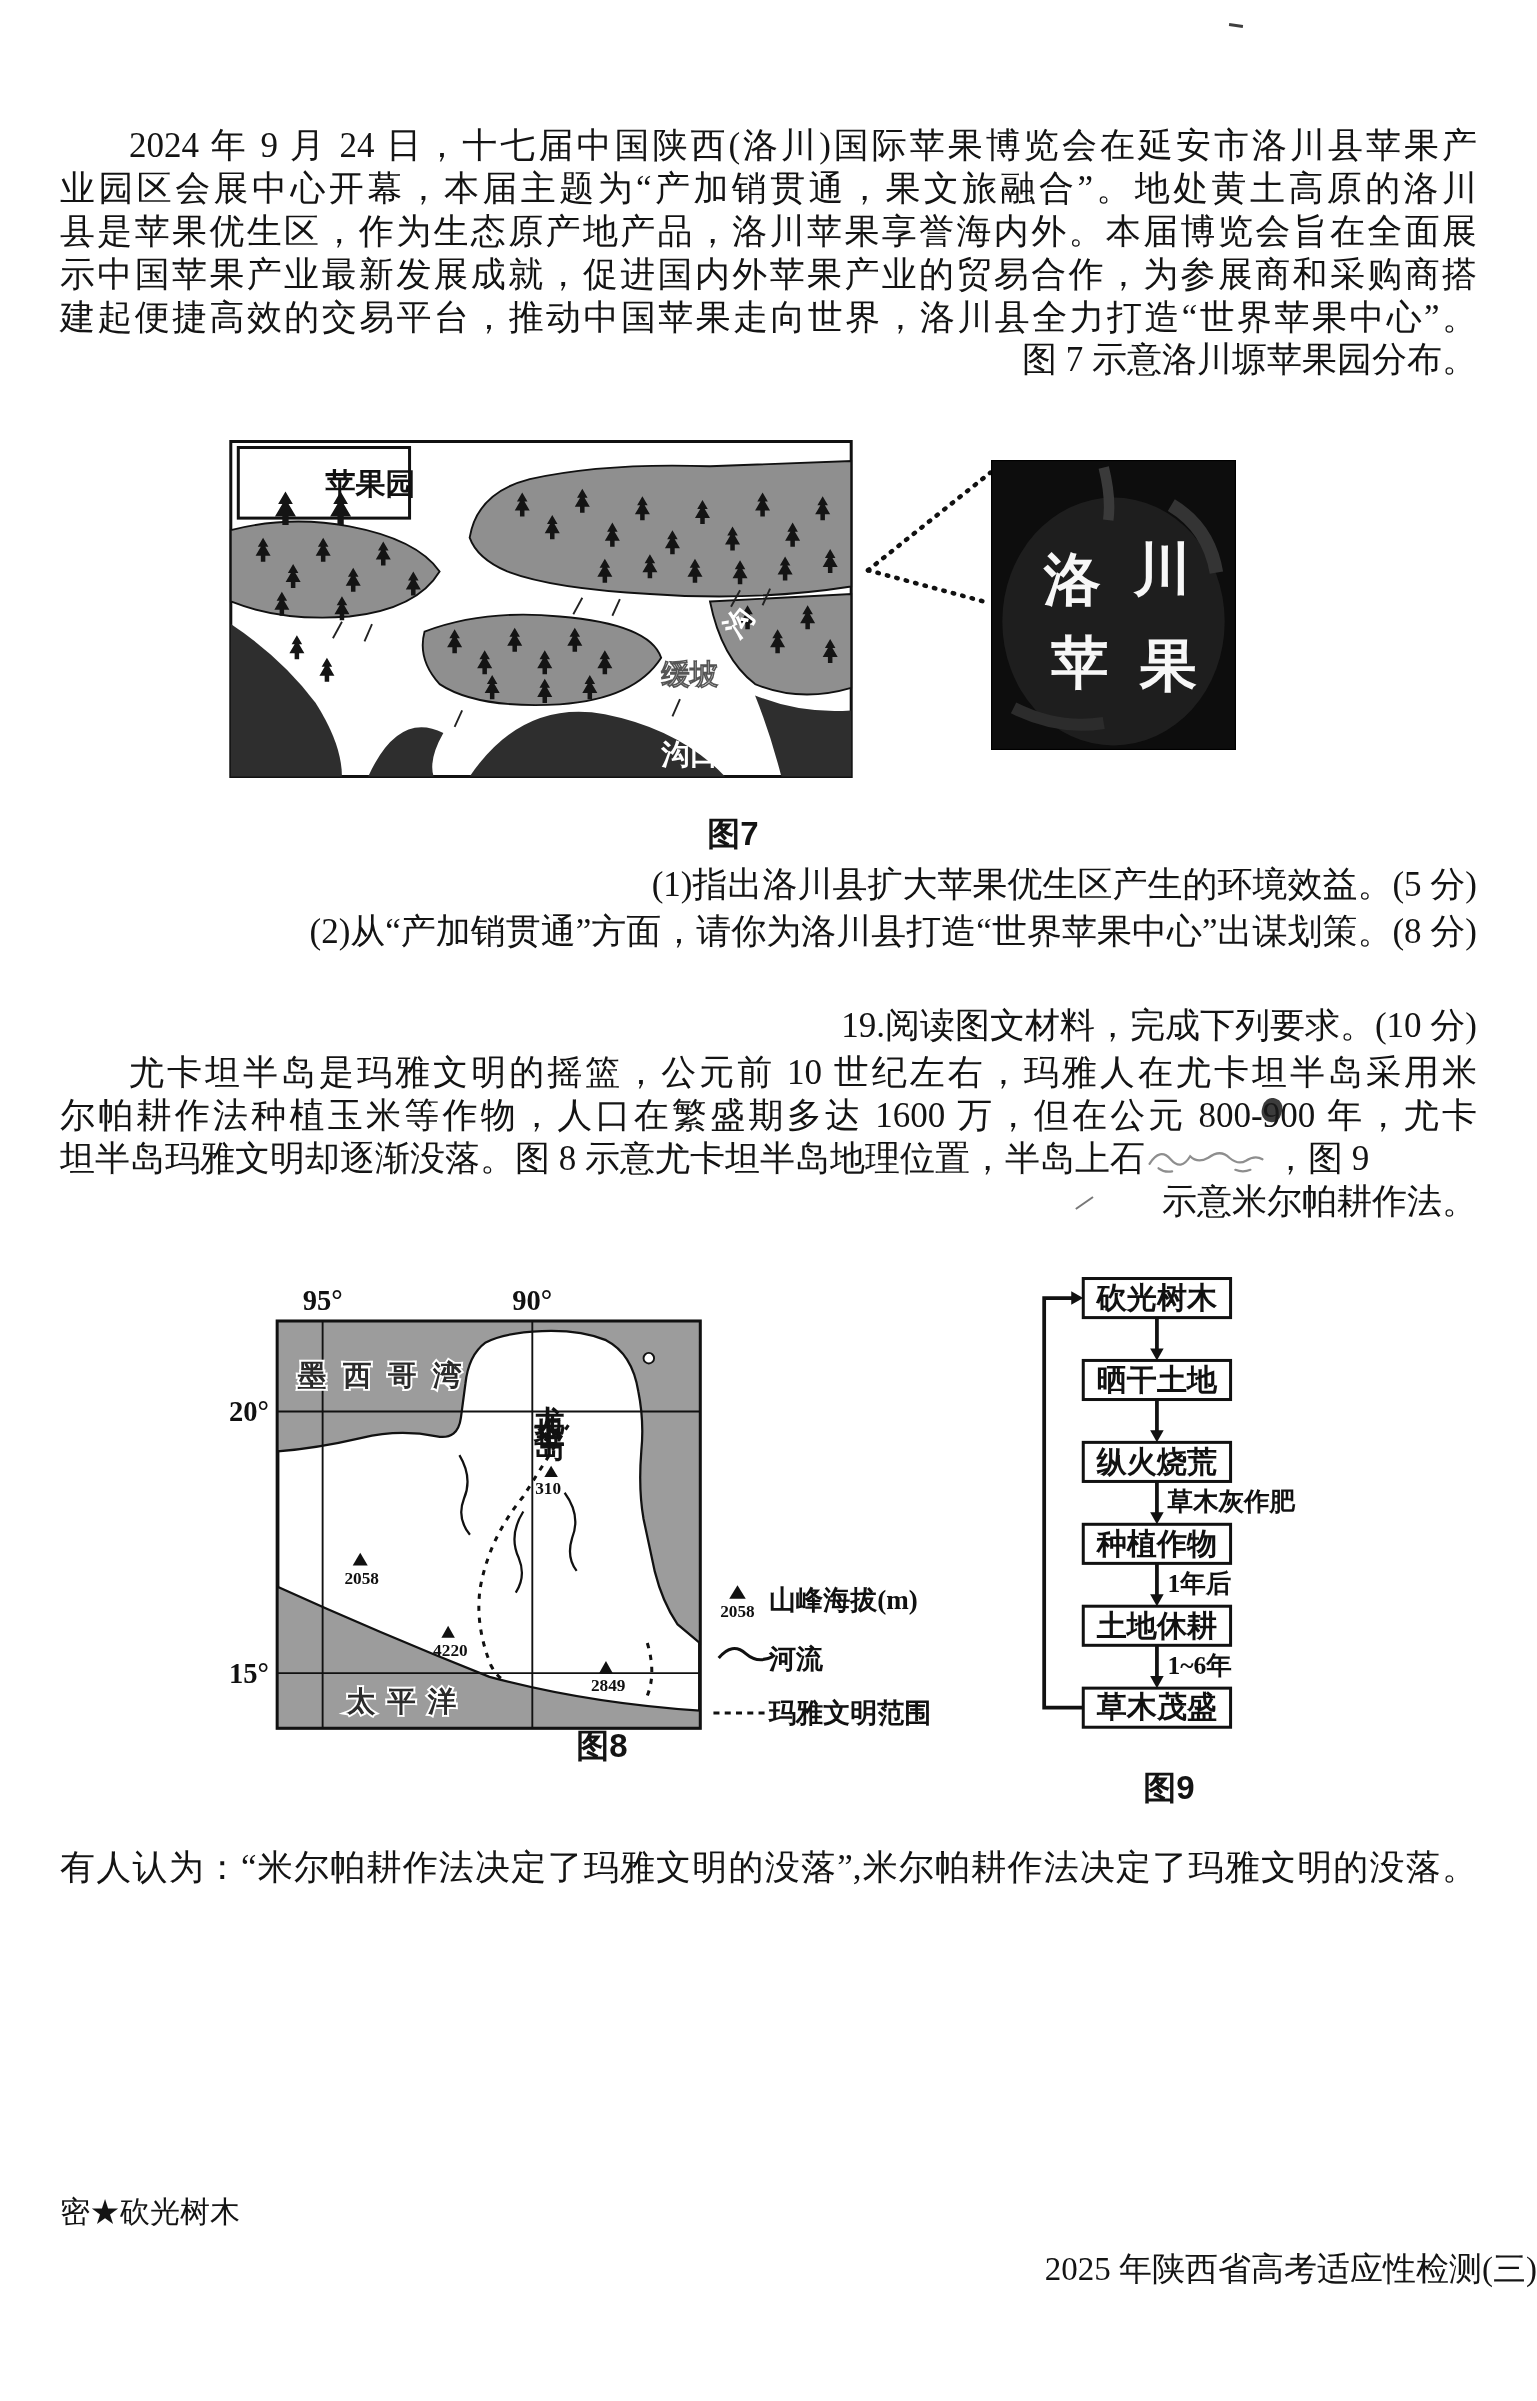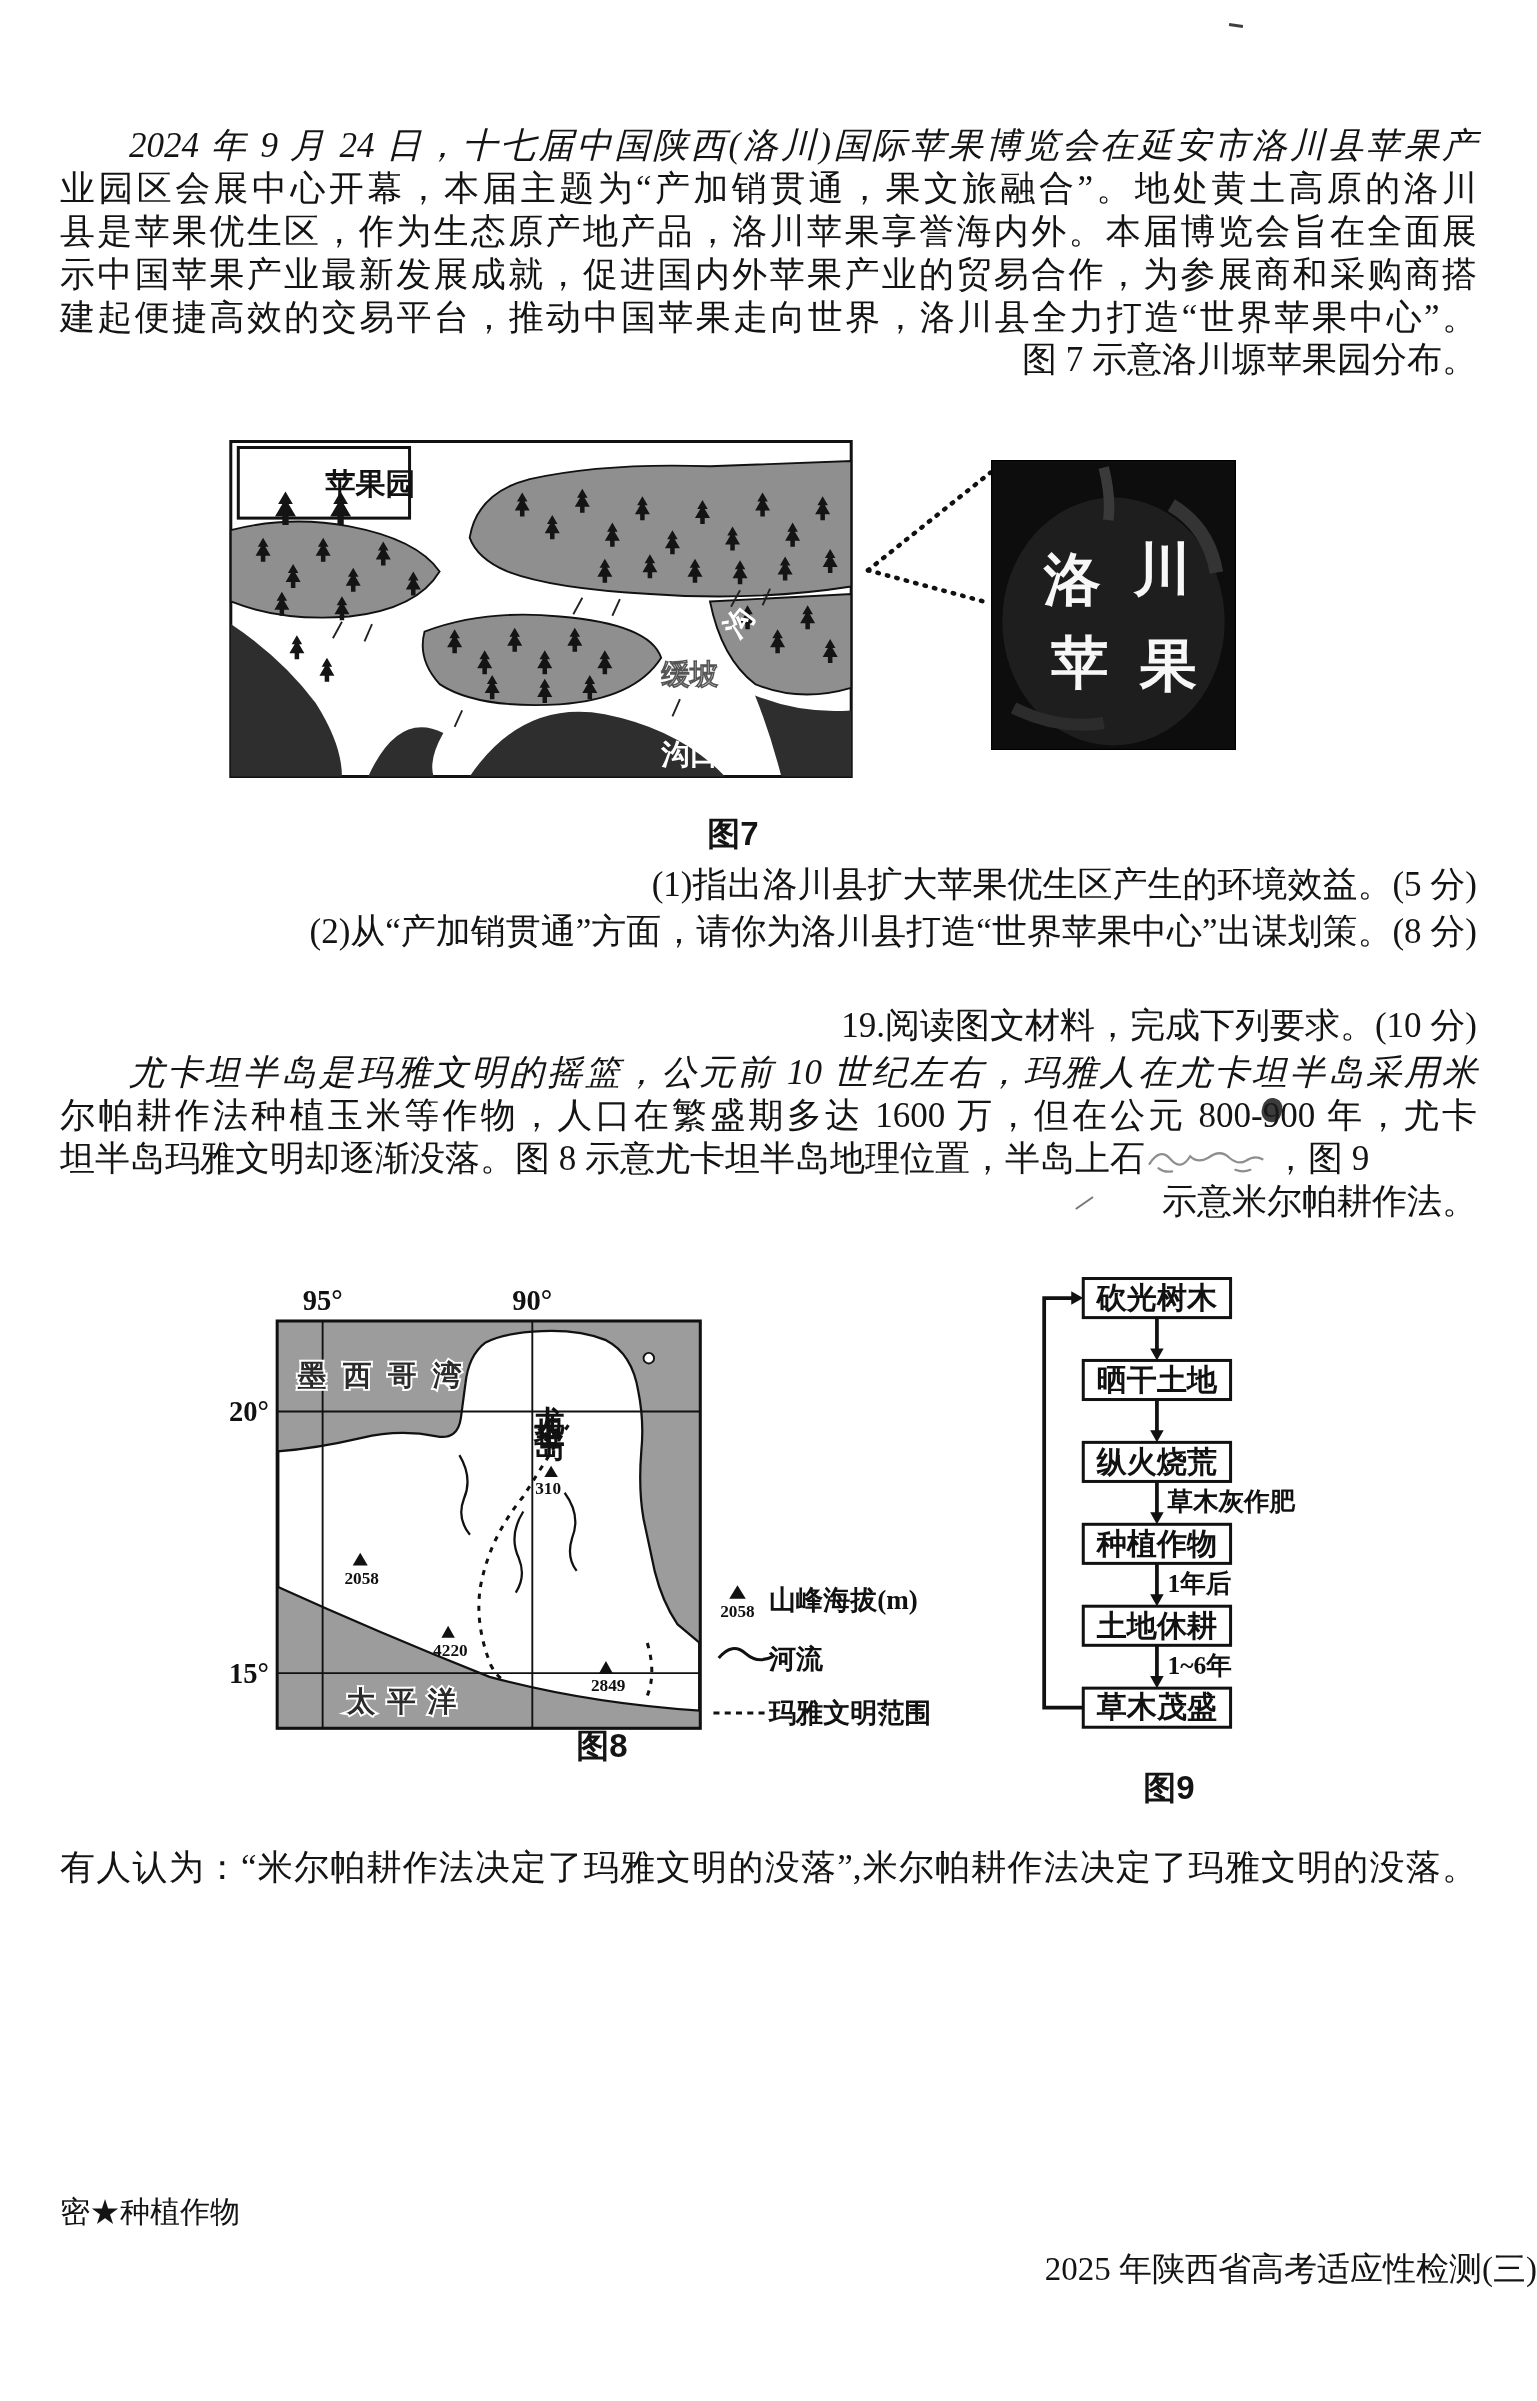--- a/index.html
+++ b/index.html
@@ -10,21 +10,21 @@
   }
   .abs{position:absolute;}
   .pline{
     position:absolute;left:60px;width:1417px;font-size:35px;line-height:43px;
     text-align:justify;text-align-last:justify;white-space:normal;
   }
   .pline-left{
     position:absolute;left:60px;width:1417px;font-size:35px;line-height:43px;
     text-align:right;
   }
-  .indent{padding-left:69px;width:1348px;font-style:italic;}
+  .indent{padding-left:69px;width:1348px;}
   .caption{
     position:absolute;font-size:33px;font-weight:700;text-align:center;
     font-family:Liberation Sans, sans-serif;
   }
   .flexline{
     position:absolute;left:60px;width:1417px;font-size:35px;line-height:43px;
     display:flex;align-items:center;
   }
   .footerL{position:absolute;left:60px;font-size:30px;}
   .footerC{position:absolute;left:0;width:1537px;text-align:right;font-size:33px;}
@@ -280,15 +280,15 @@
   </g>
   <polyline points="80,581 28,581 28,36 66,36" stroke="#111" stroke-width="5" fill="none"></polyline>
   <polygon points="80,36 64,27 64,45" fill="#111"></polygon>
 </svg>
 
 <div class="caption" style="left:489px;top:1724px;width:226px">图8</div>
 <div class="caption" style="left:1056px;top:1766px;width:226px">图9</div>
 
 <div class="pline" style="top:1846px">有人认为：“米尔帕耕作法决定了玛雅文明的没落”,米尔帕耕作法决定了玛雅文明的没落。</div>
 
-<div class="footerL" style="top:2192px">密★种植作物</div>
+<div class="footerL" style="top:2192px">密★砍光树木</div>
 <div class="footerC" style="top:2247px">2025 年陕西省高考适应性检测(三)</div>
 
 
 </body></html>

